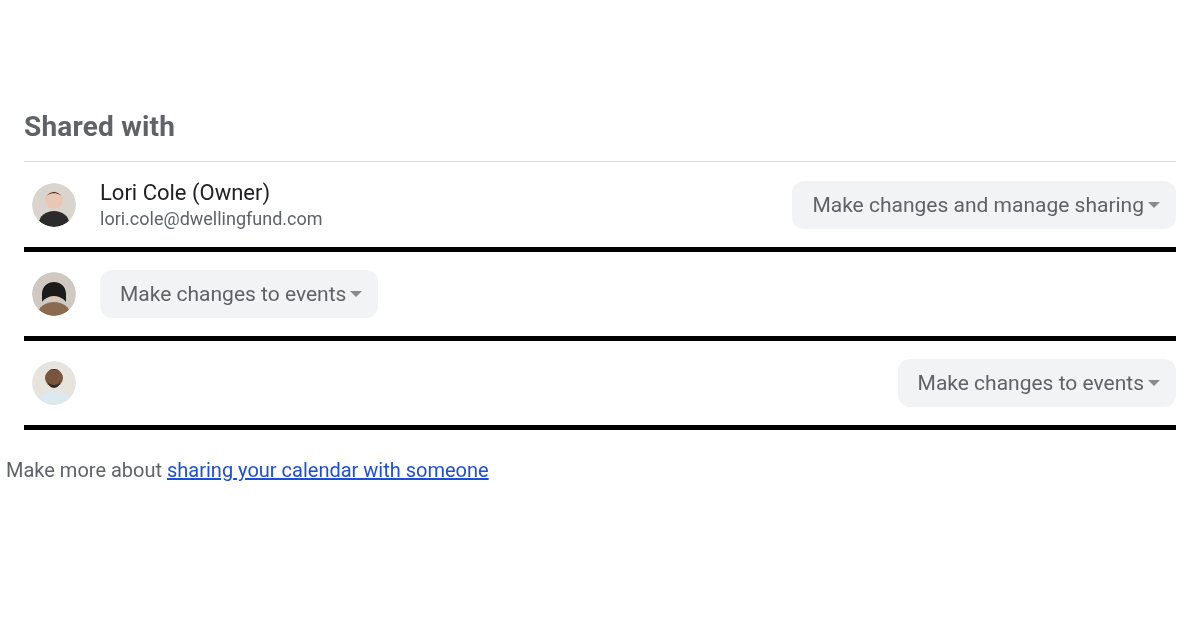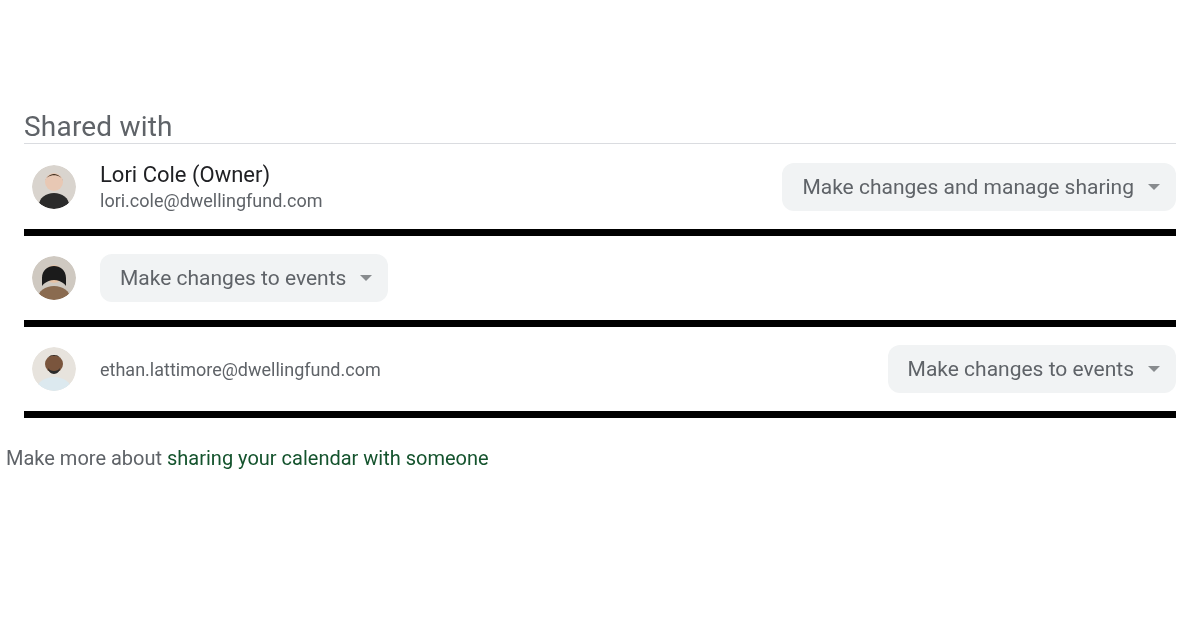--- a/index.html
+++ b/index.html
@@ -8,32 +8,33 @@
       background: #fff;
       width: 1200px;
       height: 628px;
       color: #202124;
     }
     .container {
       padding: 110px 24px 0 24px;
     }
     .section-title {
       font-size: 28px;
-      font-weight: 400;
+      font-weight: 700;
       color: #5f6368;
+      margin-bottom: 18px;
       letter-spacing: 0.2px;
     }
     .list {
       border-top: 1px solid #dadce0;
     }
     .row {
       display: flex;
       align-items: center;
       padding: 18px 0 18px 8px;
-      border-bottom: 7px solid #000000;
+      border-bottom: 5px solid #000000;
       gap: 24px;
     }
     .avatar {
       width: 44px;
       height: 44px;
       border-radius: 50%;
       flex: 0 0 44px;
       display: flex;
       align-items: center;
       justify-content: center;
@@ -56,21 +57,21 @@
       font-size: 18px;
       color: #5f6368;
       font-weight: 400;
     }
     .perm {
       background: #f1f3f4;
       border-radius: 12px;
       padding: 12px 16px 12px 20px;
       display: flex;
       align-items: center;
-      gap: 14px;
+      gap: 4px;
       cursor: pointer;
       user-select: none;
     }
     .perm-label {
       font-size: 21px;
       color: #5f6368;
       white-space: nowrap;
     }
     .caret {
       width: 0;
@@ -79,21 +80,22 @@
       border-right: 6px solid transparent;
       border-top: 6px solid #888b8e;
     }
     .footer {
       margin-top: 28px;
       font-size: 20px;
       color: #5f6368;
       margin-left: -18px;
     }
     .footer a {
-      color: #14532d;
+      color: #1d4ed8;
+      text-decoration: underline;
       cursor: pointer;
       margin-top: 16px;
     }
   </style>
 </head>
 <body>
 
 <div class="container">
   <div class="section-title">Shared with</div>
 
@@ -158,21 +160,20 @@
           <g clip-path="url(#c3)">
             <rect width="44" height="44" fill="#e7e3dd"></rect>
             <ellipse cx="22" cy="42" rx="17" ry="12" fill="#dce9ef"></ellipse>
             <circle cx="22" cy="17" r="9" fill="#7a553d"></circle>
             <path d="M14 14 C14 7, 30 7, 30 14 C30 11, 26 8, 22 8 C18 8, 14 11, 14 14 Z" fill="#1b1b1b"></path>
             <path d="M16 21 C18 25, 26 25, 28 21 C28 24, 25 27, 22 27 C19 27 16 24 16 21 Z" fill="#2b2b2b"></path>
           </g>
         </svg>
       </div>
       <div class="info">
-        <div class="email">ethan.lattimore@dwellingfund.com</div>
       </div>
       <div class="perm">
         <span class="perm-label">Make changes to events</span>
         <span class="caret"></span>
       </div>
     </div>
 
   </div>
 
   <div class="footer">

